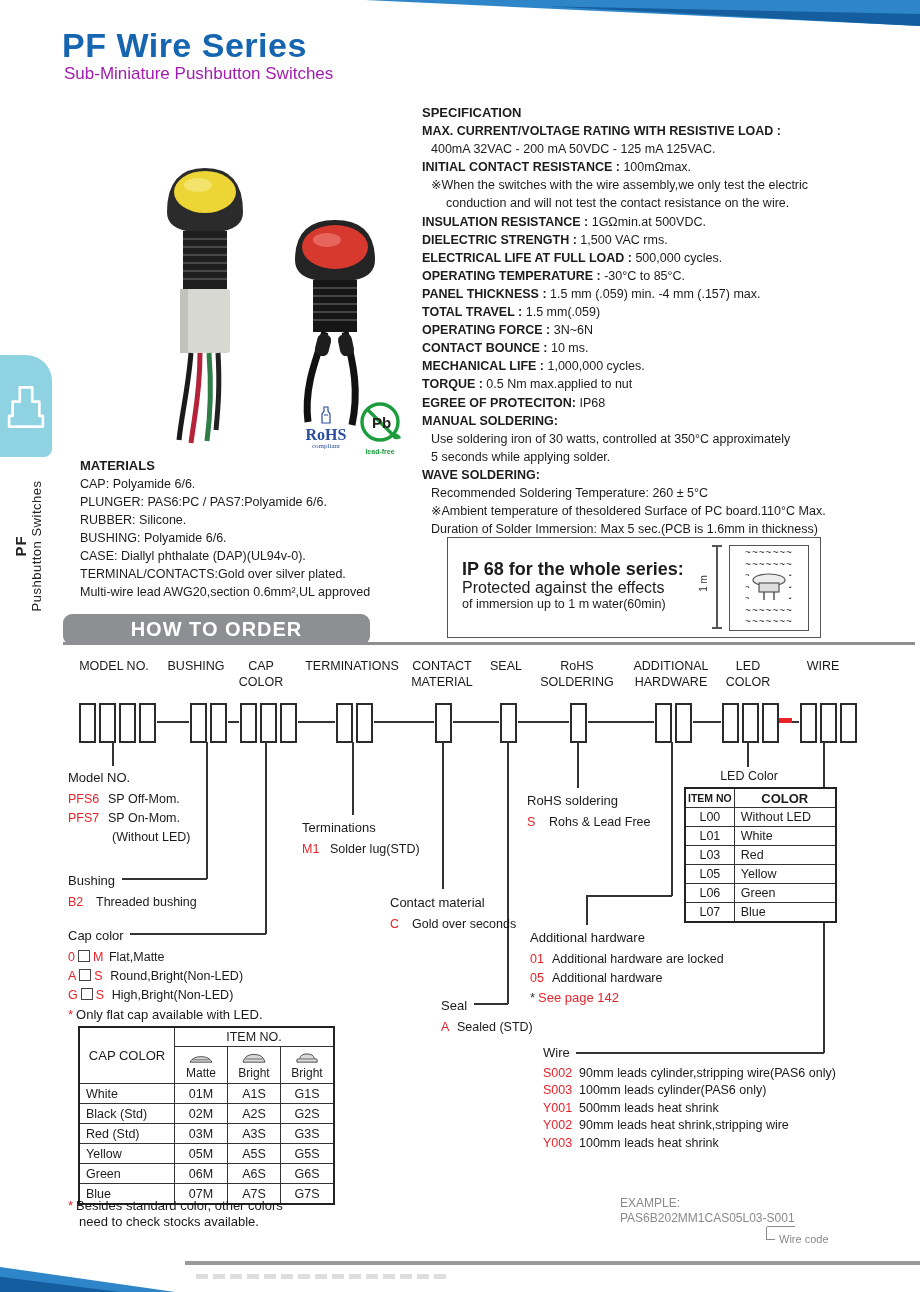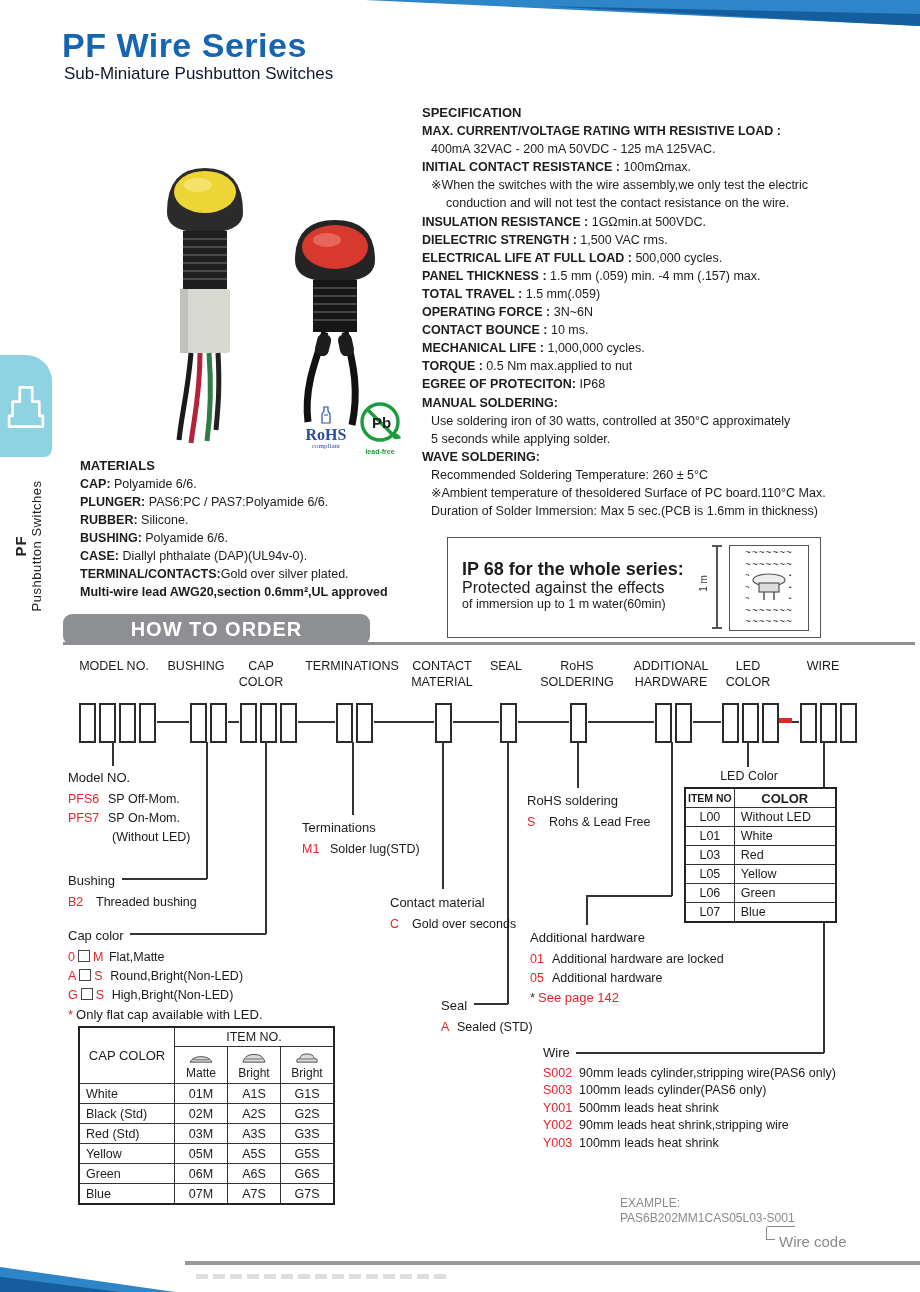--- a/index.html
+++ b/index.html
@@ -11,21 +11,21 @@
   .wedge-a{position:absolute;left:365px;top:0;width:555px;height:26px;background:#2e86c8;
            clip-path:polygon(0 0,100% 0,100% 100%);}
   .wedge-b{position:absolute;left:545px;top:4px;width:375px;height:22px;background:#145d9e;
            clip-path:polygon(0 10%,100% 45%,100% 100%);}
   .wedge-c{position:absolute;left:0;top:1267px;width:175px;height:25px;background:#2e86c8;
            clip-path:polygon(0 0,100% 100%,0 100%);}
   .wedge-d{position:absolute;left:0;top:1274px;width:120px;height:18px;background:#145d9e;
            clip-path:polygon(0 15%,100% 100%,0 100%);}
 
   .title{left:62px;top:26px;font-size:34px;font-weight:bold;color:#1565b0;letter-spacing:.5px;}
-  .subtitle{left:64px;top:64px;font-size:17px;color:#0f172a;}
+  .subtitle{left:64px;top:64px;font-size:17px;color:#a21caf;}
 
   
   .side-tab{left:0;top:355px;width:52px;height:102px;background:#8fd3e2;border-radius:0 26px 8px 0;}
   .side-tab svg{position:absolute;left:2px;top:22px;}
   .side-label{left:-62px;top:530px;width:180px;text-align:center;transform:rotate(-90deg);}
   .side-label .pf{font-weight:bold;font-size:15px;letter-spacing:1px;color:#222;}
   .side-label .cat{font-size:13px;color:#222;letter-spacing:.5px;}
 
   
   .photos{left:128px;top:150px;}
@@ -33,21 +33,21 @@
   
   .rohs-badge{left:300px;top:406px;width:52px;text-align:center;font-family:"Liberation Serif",serif;}
   .rohs-badge .r1{font-size:16px;font-weight:bold;color:#2b4ea0;line-height:14px;}
   .rohs-badge .r2{font-size:7px;color:#2b4ea0;}
   .pb-badge{left:354px;top:400px;width:52px;text-align:center;}
   .pb-badge .cap{font-size:7px;color:#1c9c3c;font-weight:bold;margin-top:-2px;}
 
   
   .materials{left:80px;top:457px;font-size:12.5px;line-height:18px;}
   .materials .mh{font-weight:bold;font-size:13px;}
-  .materials b{font-weight:bold;}
+  .materials b{font-weight:normal;}
 
   
   .spec{left:422px;top:104px;font-size:12.5px;line-height:18.1px;}
   .spec .sh{font-weight:bold;font-size:13px;}
   .spec b{font-weight:bold;}
   .ind1{padding-left:9px;}
   .ind2{padding-left:24px;}
 
   
   .ip68{left:447px;top:537px;width:372px;height:99px;border:1.5px solid #555;}
@@ -106,21 +106,21 @@
   .ledtable{left:684px;top:787px;border-collapse:collapse;font-size:12.5px;border:2px solid #222;}
   .ledtable td{border:1px solid #333;background:#fff;height:18px;padding:0 6px;margin-left:16px;}
   .ledtable .h1{font-size:10.5px;font-weight:bold;text-align:center;padding:0 2px;}
   .ledtable .h2{font-size:13px;font-weight:bold;text-align:center;width:88px;}
 
   
   .example{left:620px;top:1196px;font-size:12px;line-height:15px;color:#8a8a8a;}
   .example .uw{border-bottom:1.2px solid #8a8a8a;padding-bottom:1px;}
   .exv{position:absolute;left:766px;top:1227px;width:1.2px;height:13px;background:#8a8a8a;}
   .exh{position:absolute;left:766px;top:1239px;width:9px;height:1.2px;background:#8a8a8a;}
-  .excallout{position:absolute;left:779px;top:1233px;font-size:15px;color:#8a8a8a;}
+  .excallout{position:absolute;left:779px;top:1233px;font-size:11px;color:#8a8a8a;}
 
   
   .fbar{left:185px;top:1261px;width:735px;height:3.5px;background:#9a9a9a;}
   .fsmudge{left:196px;top:1274px;width:255px;height:5px;opacity:.55;
            background:repeating-linear-gradient(90deg,#c3c3c3 0 12px,transparent 12px 17px);}
 </style>
 </head>
 <body>
 
 <div class="page">
@@ -221,20 +221,21 @@
   <div class="abs spec">
     <div class="sh">SPECIFICATION</div>
     <div><b>MAX. CURRENT/VOLTAGE RATING WITH RESISTIVE LOAD :</b><span></span></div>
     <div class="ind1"><b></b><span>400mA 32VAC - 200 mA 50VDC - 125 mA 125VAC.</span></div>
     <div><b>INITIAL CONTACT RESISTANCE : </b><span>100mΩmax.</span></div>
     <div class="ind1"><b></b><span>※When the switches with the wire assembly,we only test the electric</span></div>
     <div class="ind2"><b></b><span>conduction and will not test the contact resistance on the wire.</span></div>
     <div><b>INSULATION RESISTANCE : </b><span>1GΩmin.at 500VDC.</span></div>
     <div><b>DIELECTRIC STRENGTH : </b><span>1,500 VAC rms.</span></div>
     <div><b>ELECTRICAL LIFE AT FULL LOAD : </b><span>500,000 cycles.</span></div>
+    <div><b>OPERATING TEMPERATURE : </b><span>-30°C to 85°C.</span></div>
     <div><b>PANEL THICKNESS : </b><span>1.5 mm (.059) min. -4 mm (.157) max.</span></div>
     <div><b>TOTAL TRAVEL : </b><span>1.5 mm(.059)</span></div>
     <div><b>OPERATING FORCE : </b><span>3N~6N</span></div>
     <div><b>CONTACT BOUNCE : </b><span>10 ms.</span></div>
     <div><b>MECHANICAL LIFE : </b><span>1,000,000 cycles.</span></div>
     <div><b>TORQUE : </b><span>0.5 Nm max.applied to nut</span></div>
     <div><b>EGREE OF PROTECITON: </b><span>IP68</span></div>
     <div><b>MANUAL SOLDERING:</b><span></span></div>
     <div class="ind1"><b></b><span>Use soldering iron of 30 watts, controlled at 350°C approximately</span></div>
     <div class="ind1"><b></b><span>5 seconds while applying solder.</span></div>
@@ -448,20 +449,24 @@
         </tr>
     <tr class="drow">
           <td>Blue</td>
           <td class="cd">07M</td>
           <td class="cd">A7S</td>
           <td class="cd">G7S</td>
         </tr>
   </tbody>
     </table>
 
+  <div class="blk note" style="left:68px;top:1198px;line-height:16px">
+    <div><span class="star">*</span><span>Besides standard color, other colors</span></div>
+    <div style="padding-left:11px">need to check stocks available.</div>
+  </div>
 
   <div class="blk" style="left:302px;top:818px">
     <div class="h">Terminations</div>
     <div><span class="code c28">M1</span><span>Solder lug(STD)</span></div>
   </div>
 
   <div class="blk" style="left:390px;top:893px">
     <div class="h">Contact material</div>
     <div><span class="code c22">C</span><span>Gold over seconds</span></div>
   </div>

